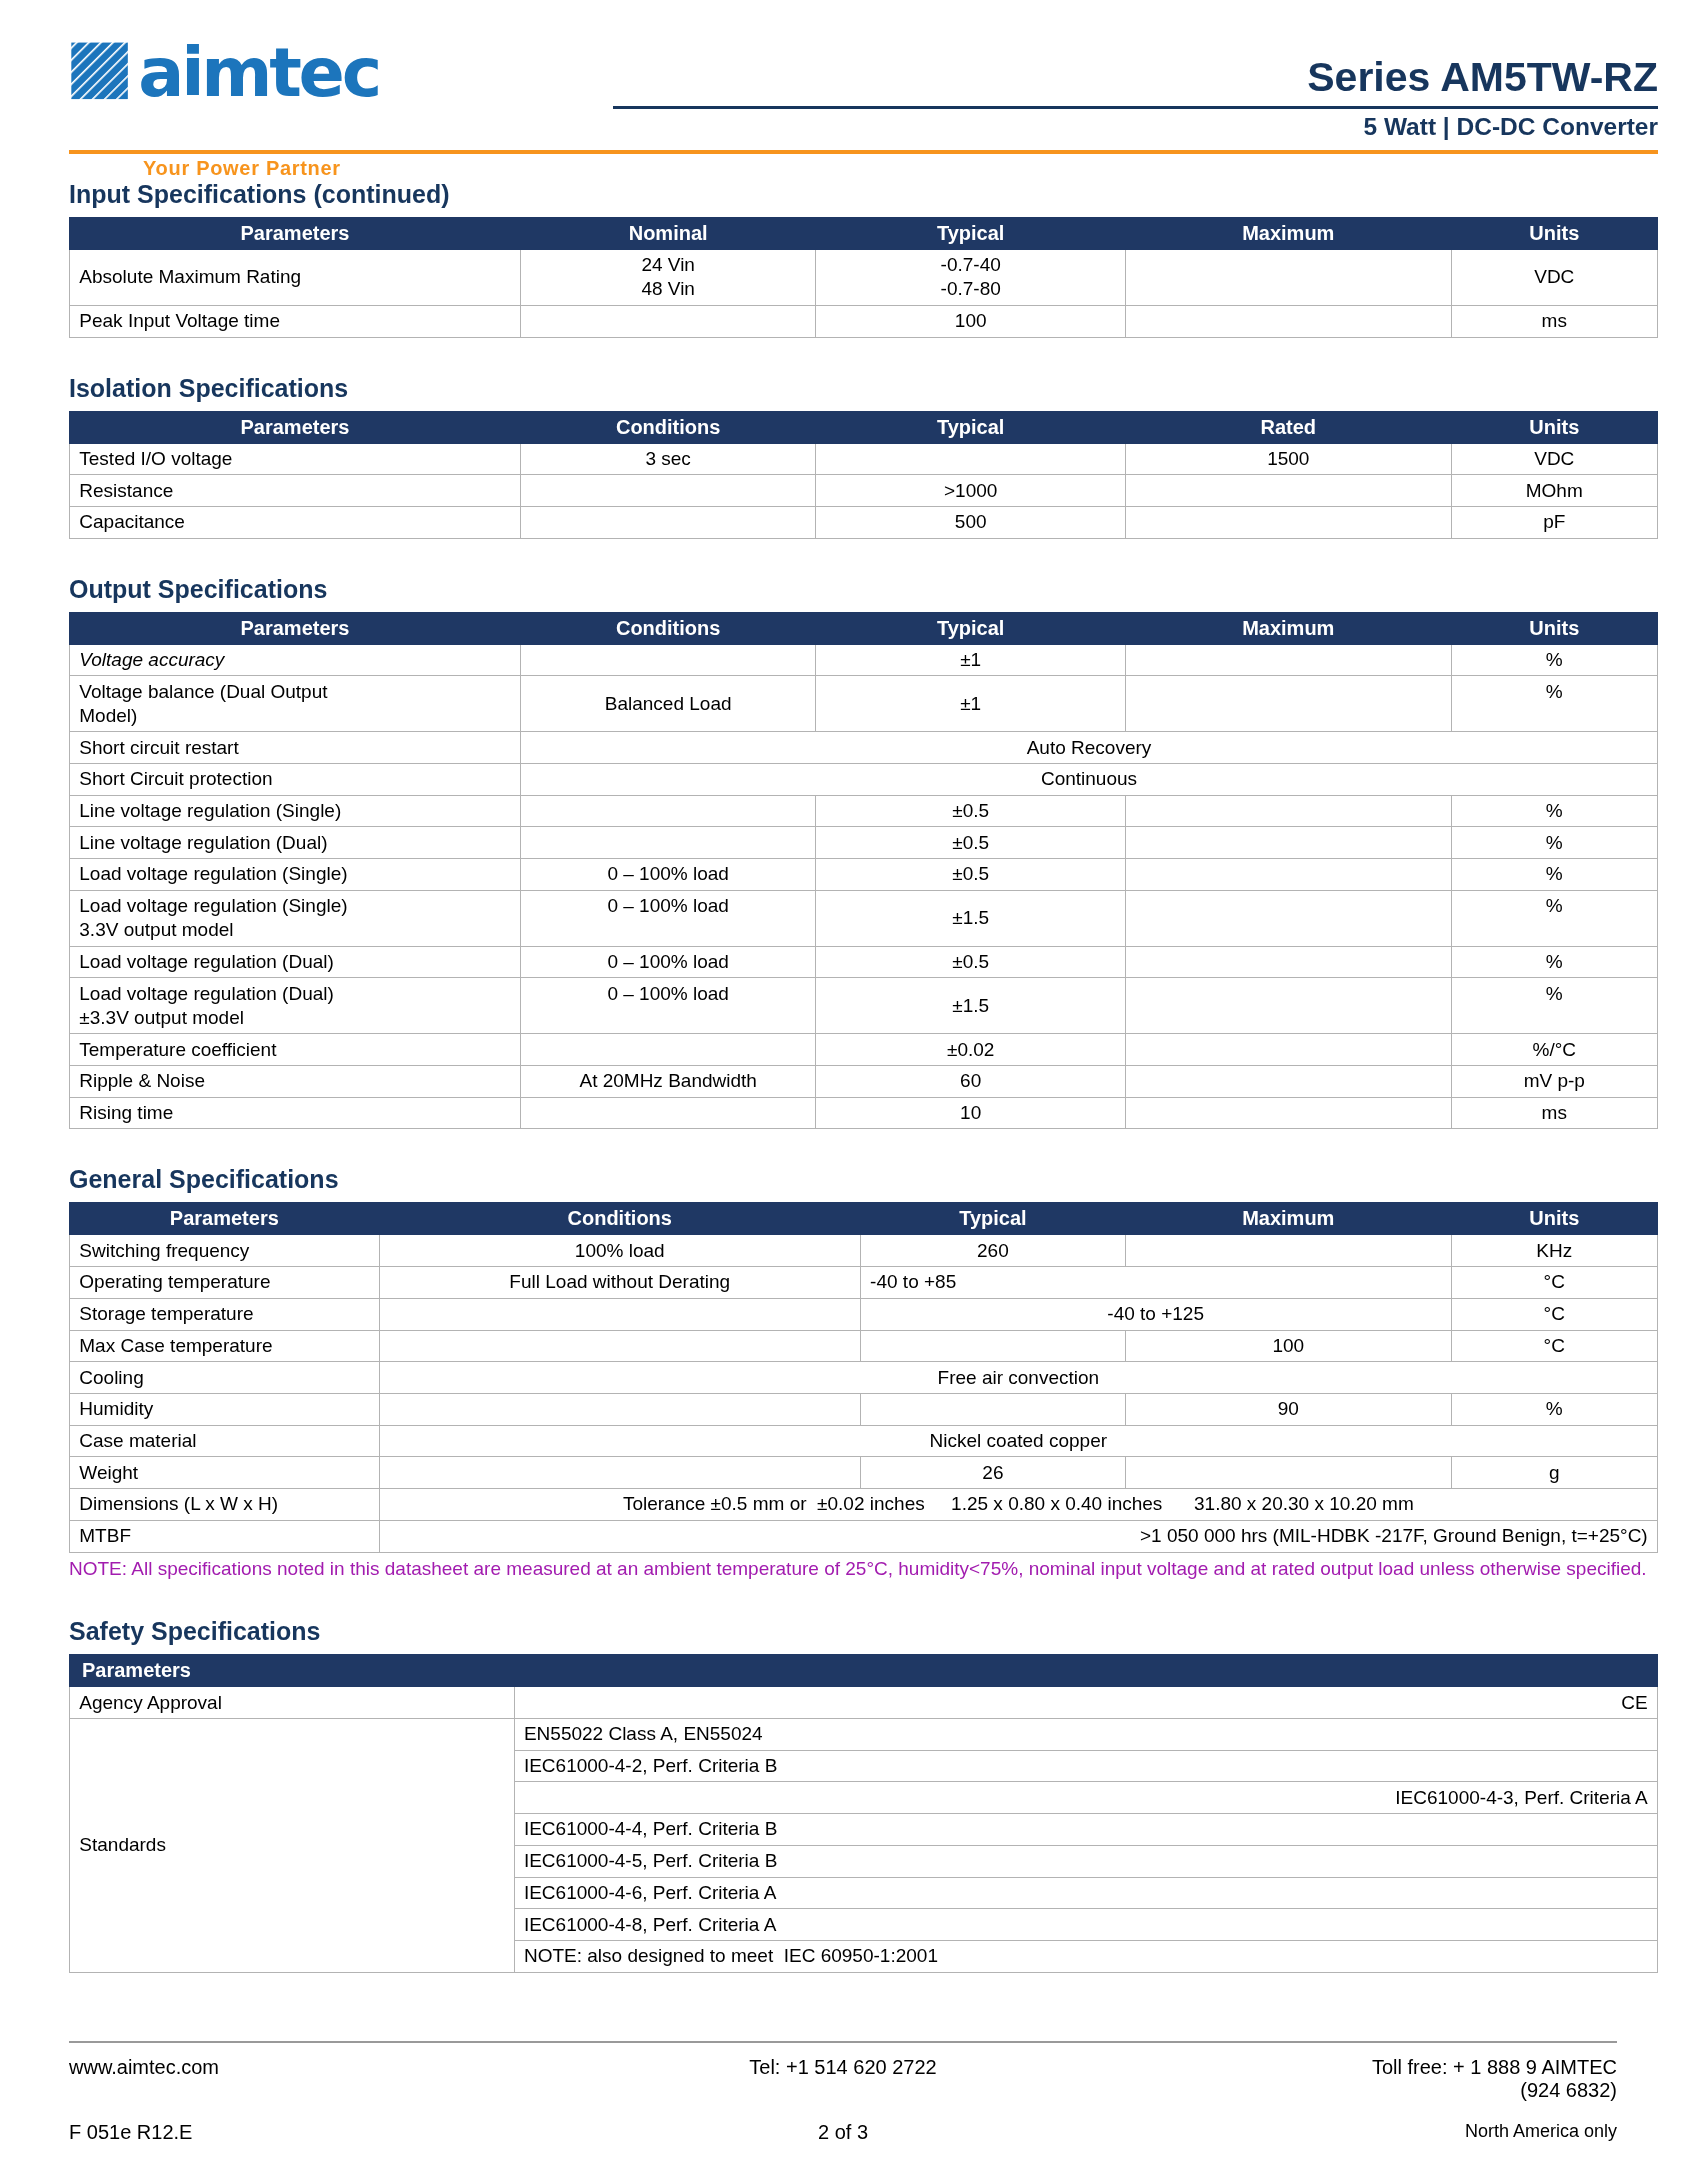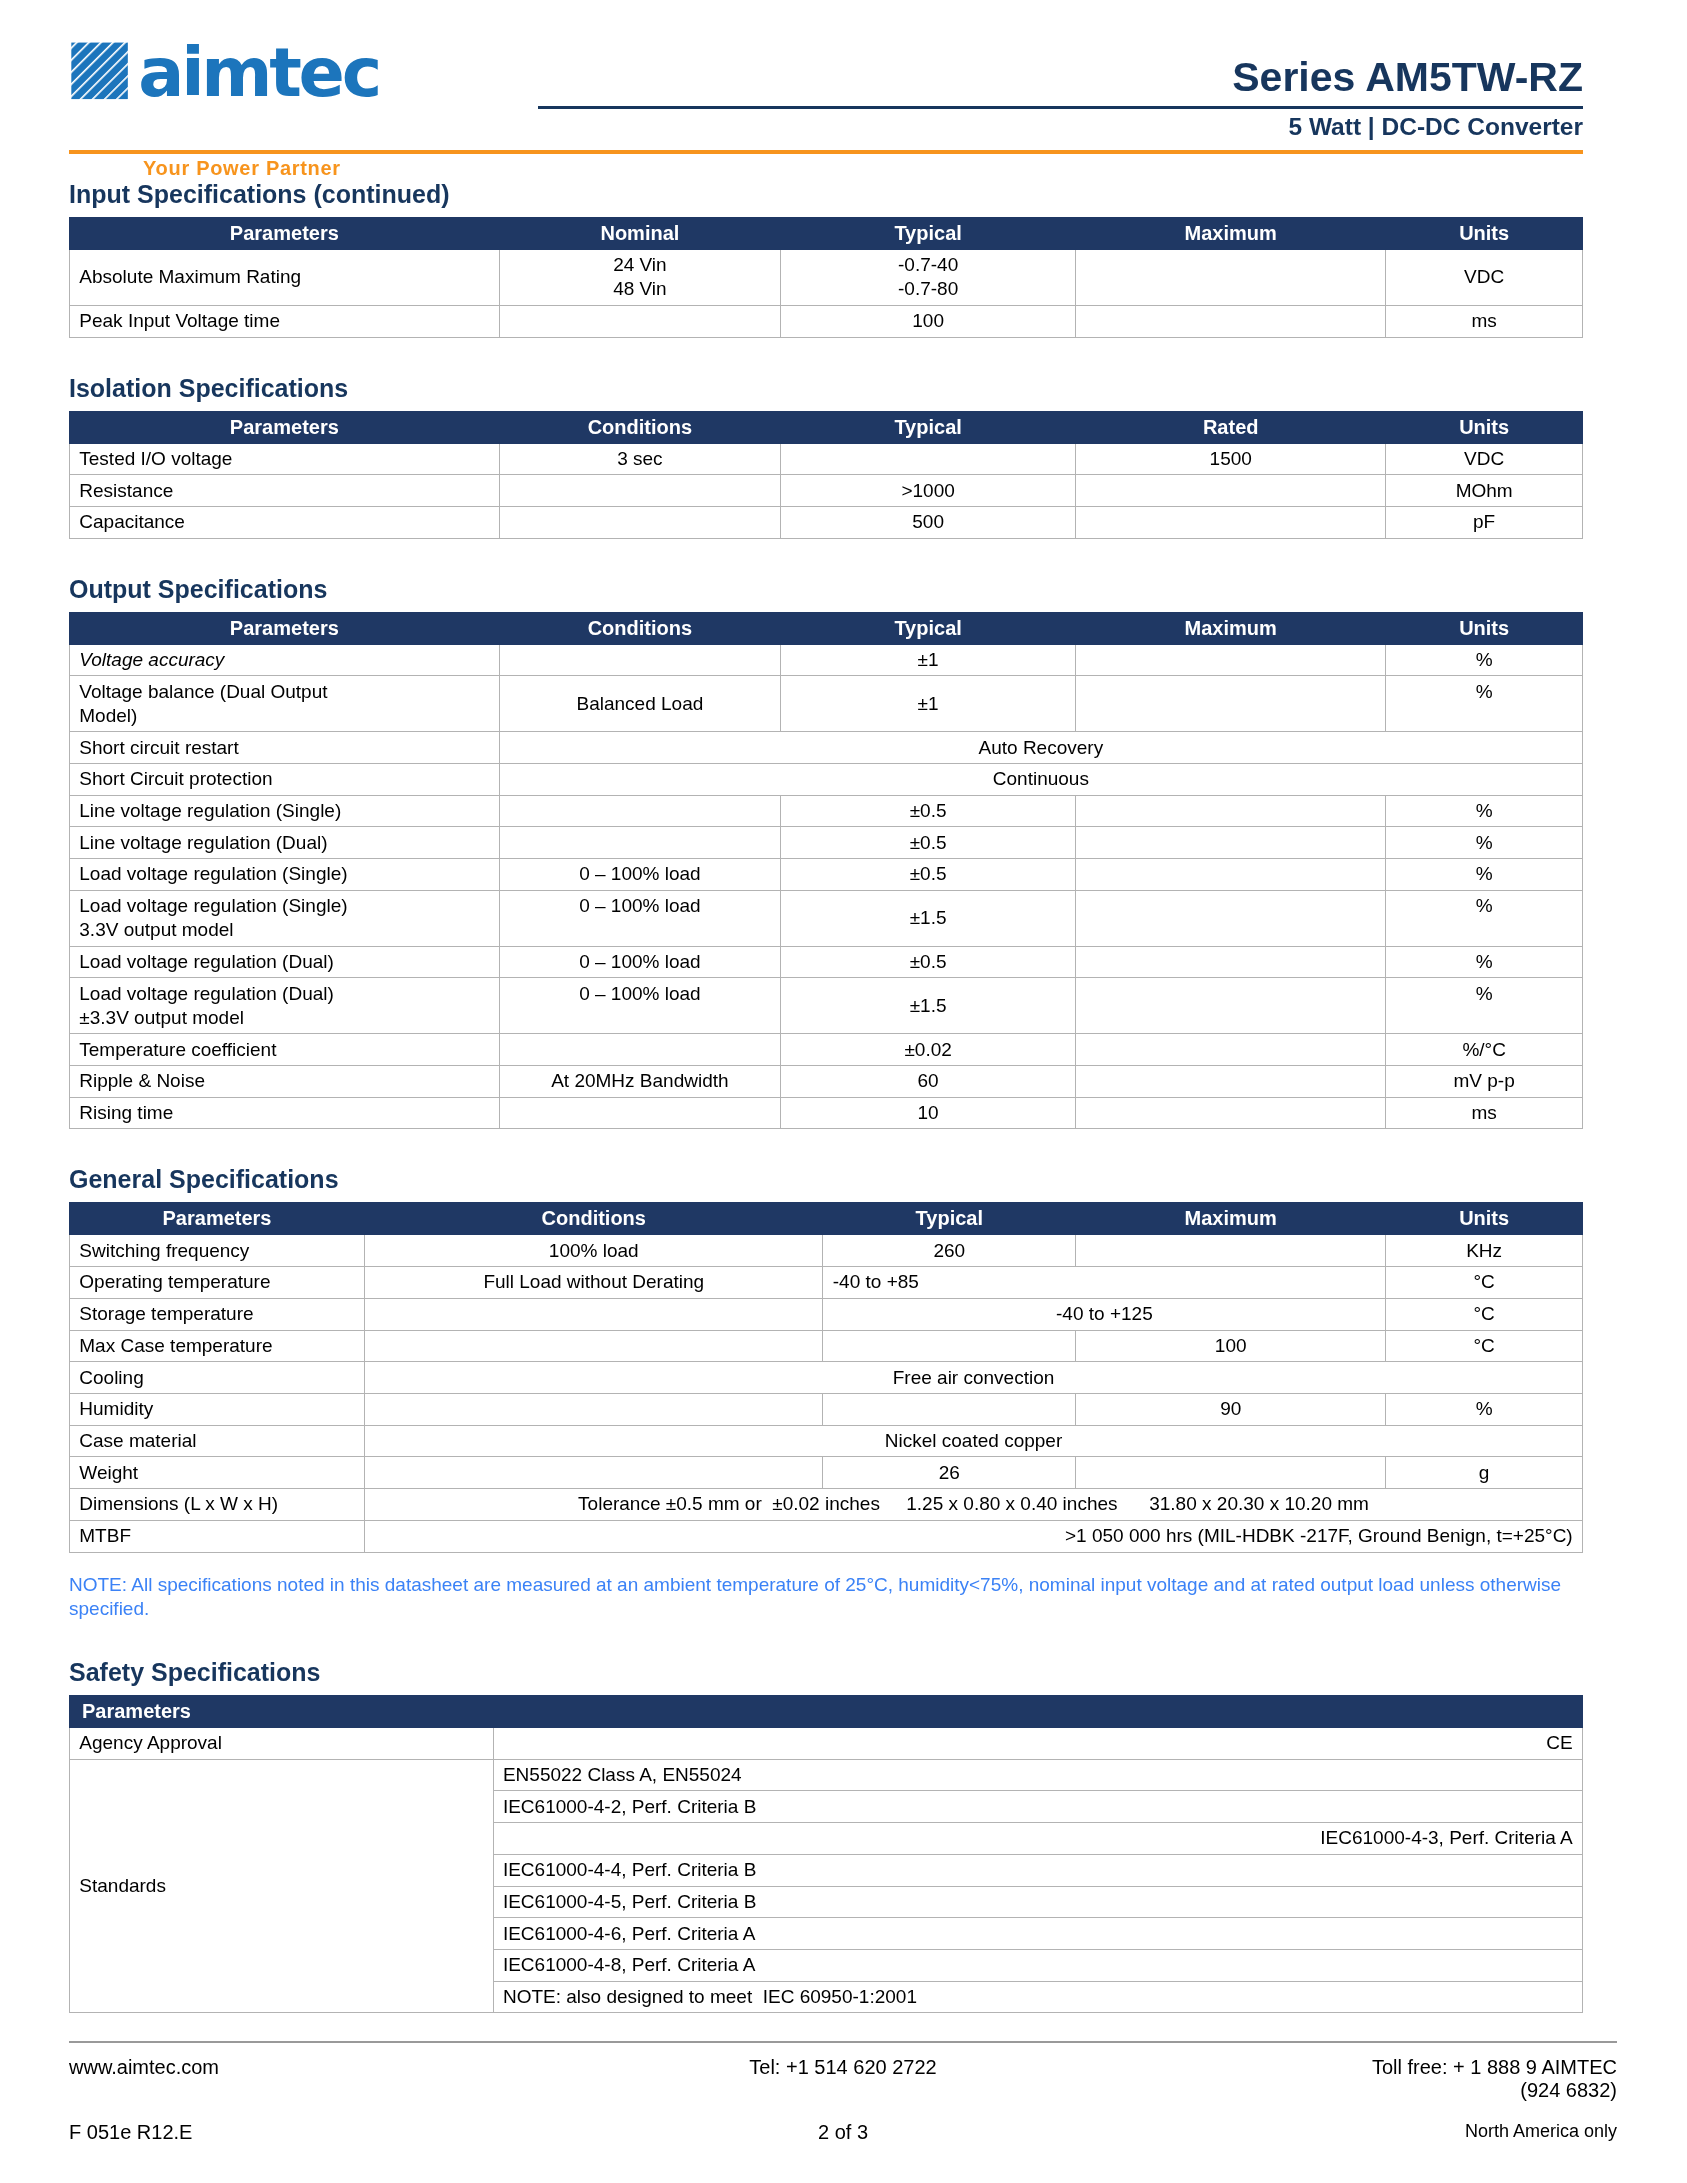--- a/index.html
+++ b/index.html
@@ -6,21 +6,21 @@
   html,body { background:#ffffff; }
   body {
     width:1687px; height:2183px;
     font-family:"Liberation Sans", sans-serif;
     color:#000;
     position:relative;
   }
   .page {
     position:relative;
     width:1687px; height:2183px;
-    padding:36px 104px 0 69px;
+    padding:36px 29px 0 69px;
     overflow:hidden;
   }
 
   
   .hdr { position:relative; height:144px; }
   .logo-wrap { position:absolute; left:0; top:0; }
   .tagline {
     position:absolute; left:74px; top:121px;
     color:#F7941D; font-weight:bold; font-size:20px; letter-spacing:0.7px;
   }
@@ -45,22 +45,22 @@
   }
   table.spec-table th.th-left { text-align:left; padding-left:12px; }
   table.spec-table td {
     border:1.3px solid #b3b3b3;
     padding:3.3px 9.3px;
     vertical-align:middle;
     white-space:pre-wrap;
     line-height:1.27;
   }
   .note {
-    font-size:19px; color:#3b82f6; line-height:1.3;
-    margin-top:20px;
+    font-size:19px; color:#a21caf; line-height:1.3;
+    margin-top:4px;
   }
 
   
   .footer { position:absolute; left:69px; top:2041px; width:1548px; font-size:20px; }
   .footer-rule { height:2px; background:#999; margin-bottom:13.2px; }
   .frow { display:flex; align-items:flex-start; }
   .fcol { flex:1; }
   .fcol.c { text-align:center; }
   .fcol.r { text-align:right; }
   .frow2 { margin-top:18.5px; }

